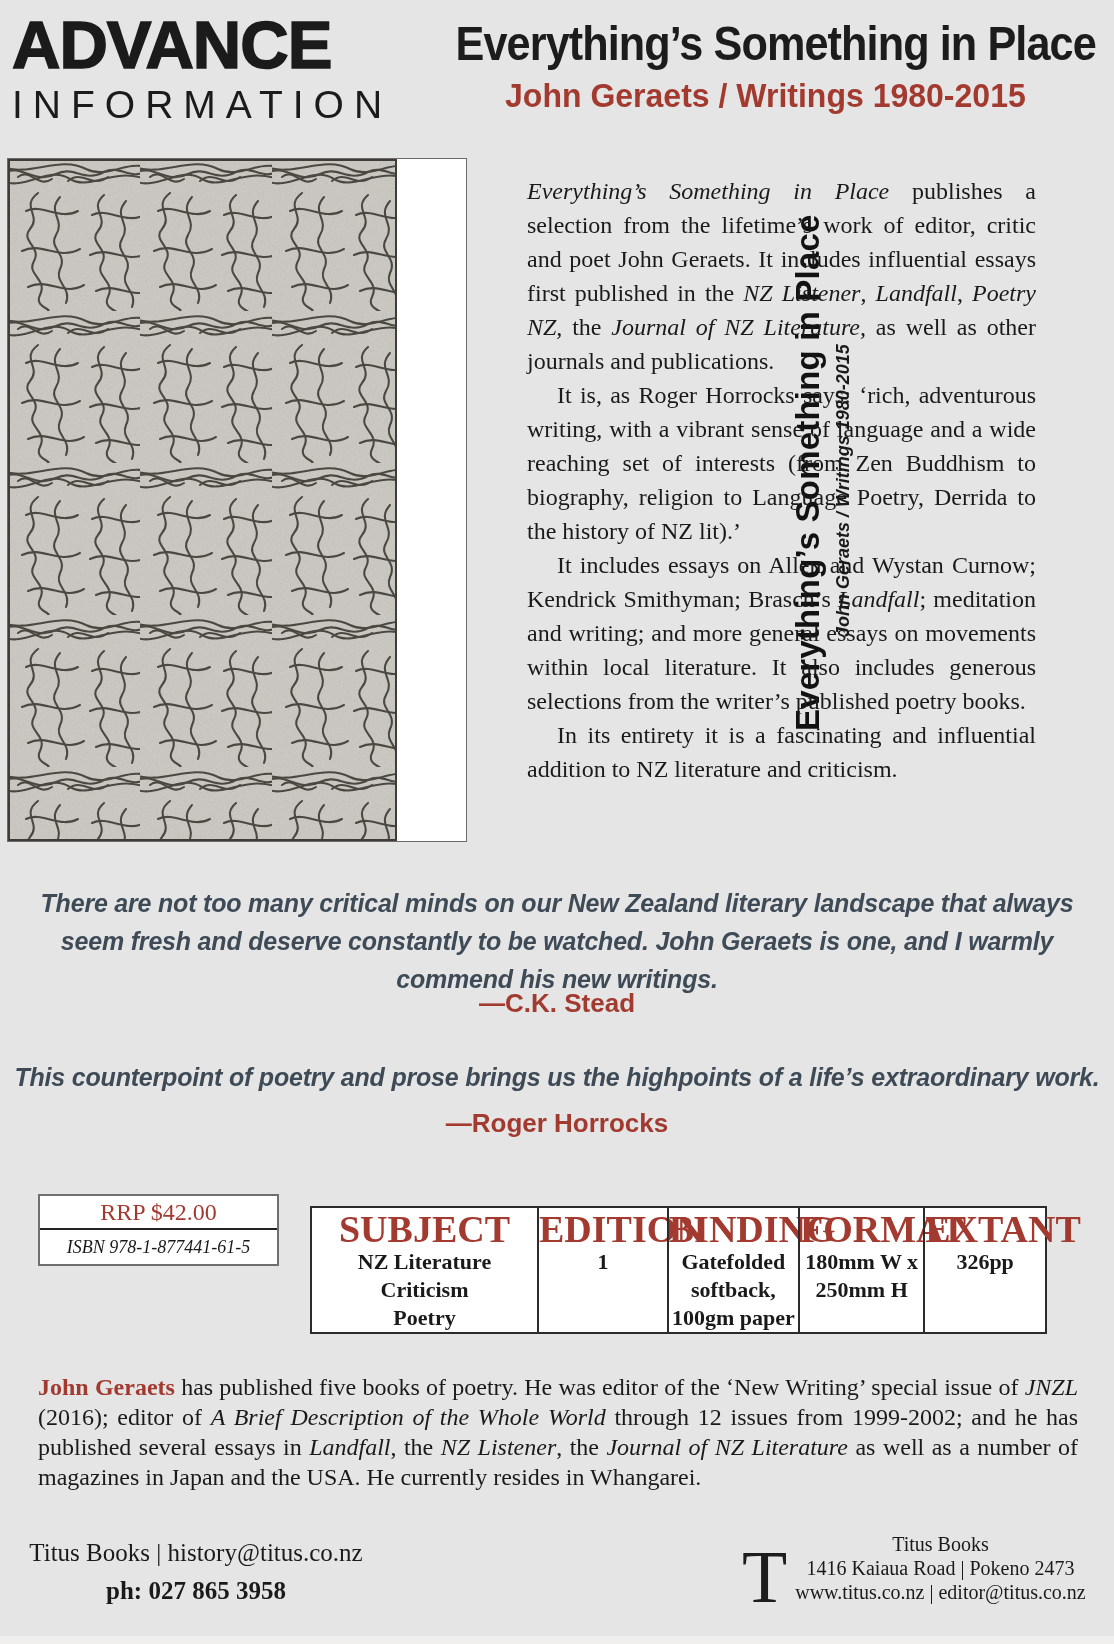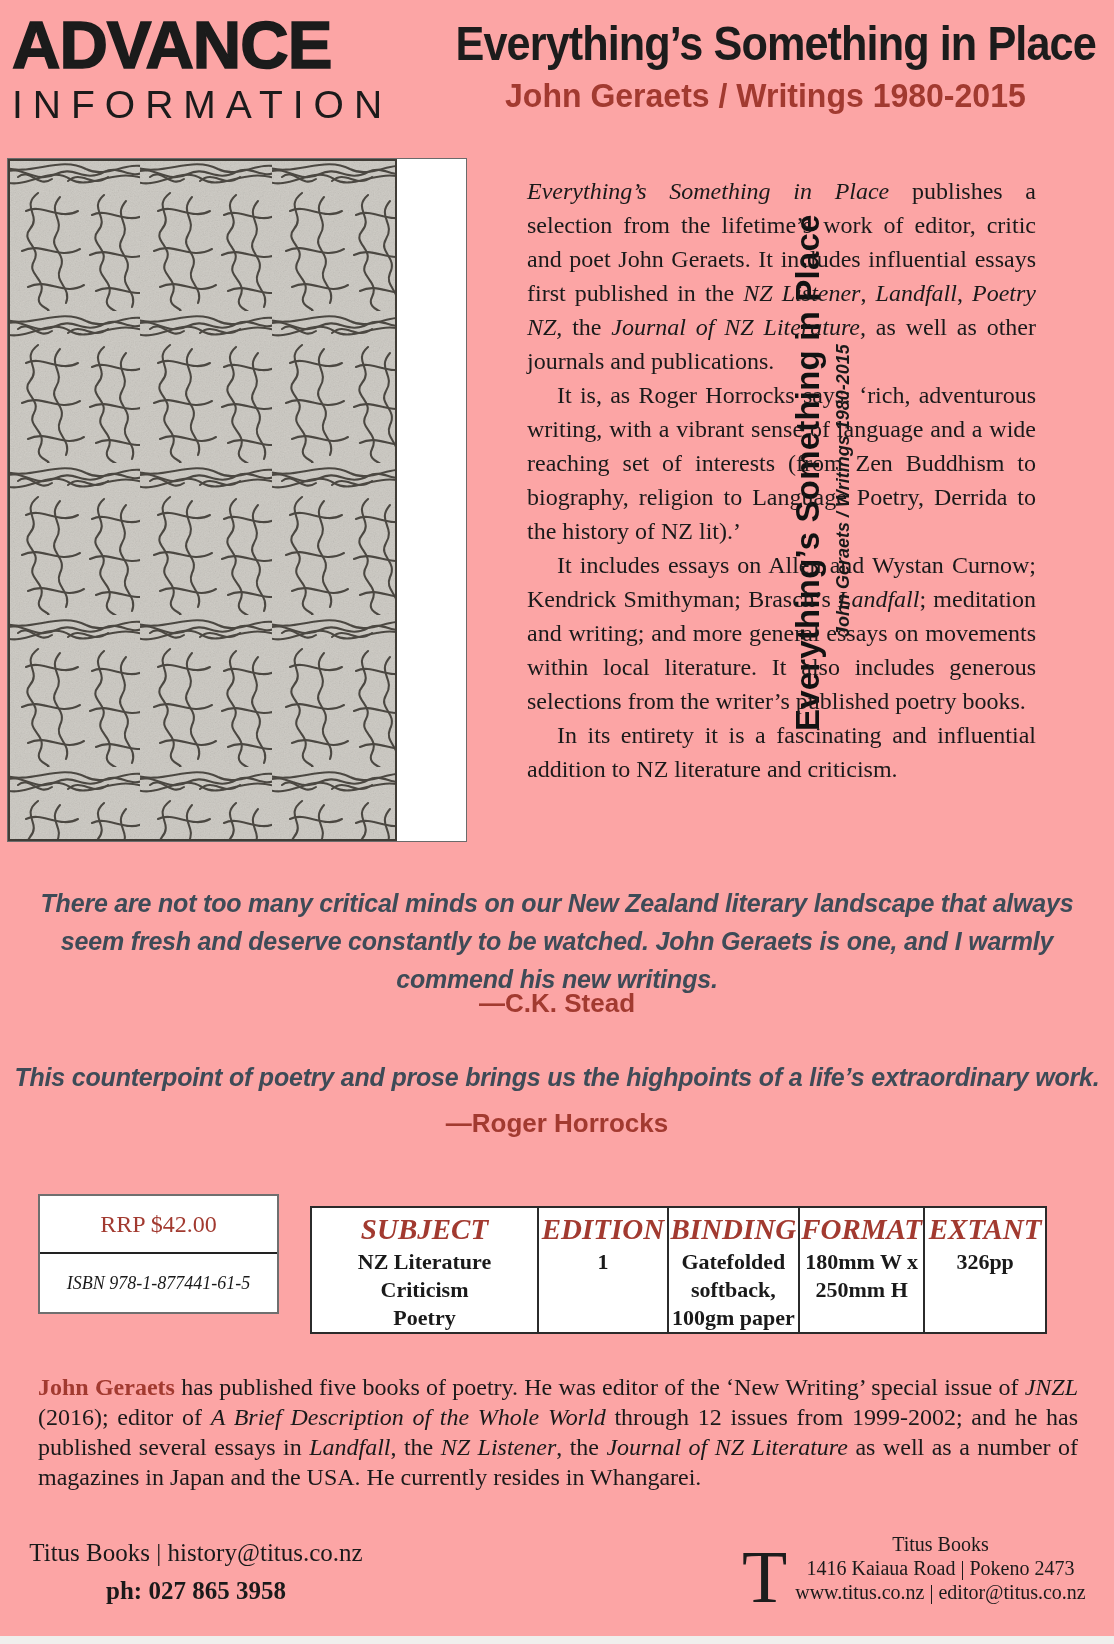--- a/index.html
+++ b/index.html
@@ -3,21 +3,21 @@
 <meta charset="utf-8">
 <style>
   :root{
     --accent-red:#a23a30;
     --quote-slate:#3e4b57;
     --text-ink:#1a1a1a;
   }
   html,body{margin:0;padding:0;background:#ffffff;}
   .page{
     position:relative;width:1114px;height:1644px;margin:0 auto;
-    background:#fca5a5;overflow:hidden;
+    background:#e5e5e5;overflow:hidden;
     font-family:"Liberation Serif",serif;color:var(--text-ink);
   }
   
   .brand{position:absolute;left:12px;top:12px;width:400px;font-family:"Liberation Sans",sans-serif;}
   .brand-line1{font-size:67px;font-weight:bold;letter-spacing:-1px;line-height:66px;color:#1b1b1b;
     -webkit-text-stroke:1.6px #1b1b1b;}
   .brand-line2{font-size:39px;font-weight:400;letter-spacing:10px;line-height:40px;color:#1b1b1b;margin-top:7px;}
   .title-block{position:absolute;left:420px;right:4px;top:18px;text-align:center;font-family:"Liberation Sans",sans-serif;}
   .book-title{display:inline-block;font-size:48px;font-weight:bold;letter-spacing:-1px;color:#1c1c1c;
     transform:scaleX(.9);transform-origin:center;white-space:nowrap;line-height:52px;}
@@ -45,32 +45,32 @@
     font-size:25px;line-height:38px;letter-spacing:-.2px;color:var(--quote-slate);}
   .quote-1{top:884px;}
   .quote-2{top:1058px;}
   .attribution{position:absolute;left:14px;right:14px;text-align:center;
     font-family:"Liberation Sans",sans-serif;font-weight:bold;
     font-size:26px;color:var(--accent-red);}
   .attr-1{top:988px;}
   .attr-2{top:1108px;}
   
   .details-box{position:absolute;left:38px;top:1194px;width:237px;border:2px solid #6f6f6f;background:#fff;}
-  .d-row{border-top:2px solid #222;text-align:center;padding:13px 6px;}
+  .d-row{border-top:2px solid #222;text-align:center;padding:1px 6px;}
   .d-row:first-child{border-top:none;}
   .d-rrp{font-size:24px;color:var(--accent-red);line-height:30px;}
   .d-isbn{font-size:18px;line-height:32px;white-space:nowrap;font-style:italic;}
   .d-pub-label{font-size:21px;line-height:26px;padding-top:4px;}
   .d-pub-date{font-size:26px;line-height:30px;padding-bottom:4px;}
   
   .spec-table{position:absolute;left:310px;top:1206px;width:737px;height:128px;
     display:flex;border:2px solid #2b2b2b;background:#fff;box-sizing:border-box;}
   .spec-col{border-left:2px solid #2b2b2b;box-sizing:border-box;text-align:center;padding-top:4px;}
   .spec-col:first-child{border-left:none;}
-  .spec-head{font-size:29px;font-weight:bold;color:var(--accent-red);line-height:34px;font-style:italic;}
+  .spec-head{font-size:38px;font-weight:bold;color:var(--accent-red);line-height:34px;}
   .spec-body{font-size:22px;font-weight:bold;line-height:28px;white-space:pre-line;margin-top:2px;}
   .col-subject{width:30.7%;}
   .col-edition{width:17.7%;}
   .col-binding{width:17.9%;}
   .col-format{width:17.1%;}
   .col-extant{width:16.6%;}
   
   .bio{position:absolute;left:38px;top:1372px;width:1040px;
     font-size:24px;line-height:30px;text-align:justify;}
   

